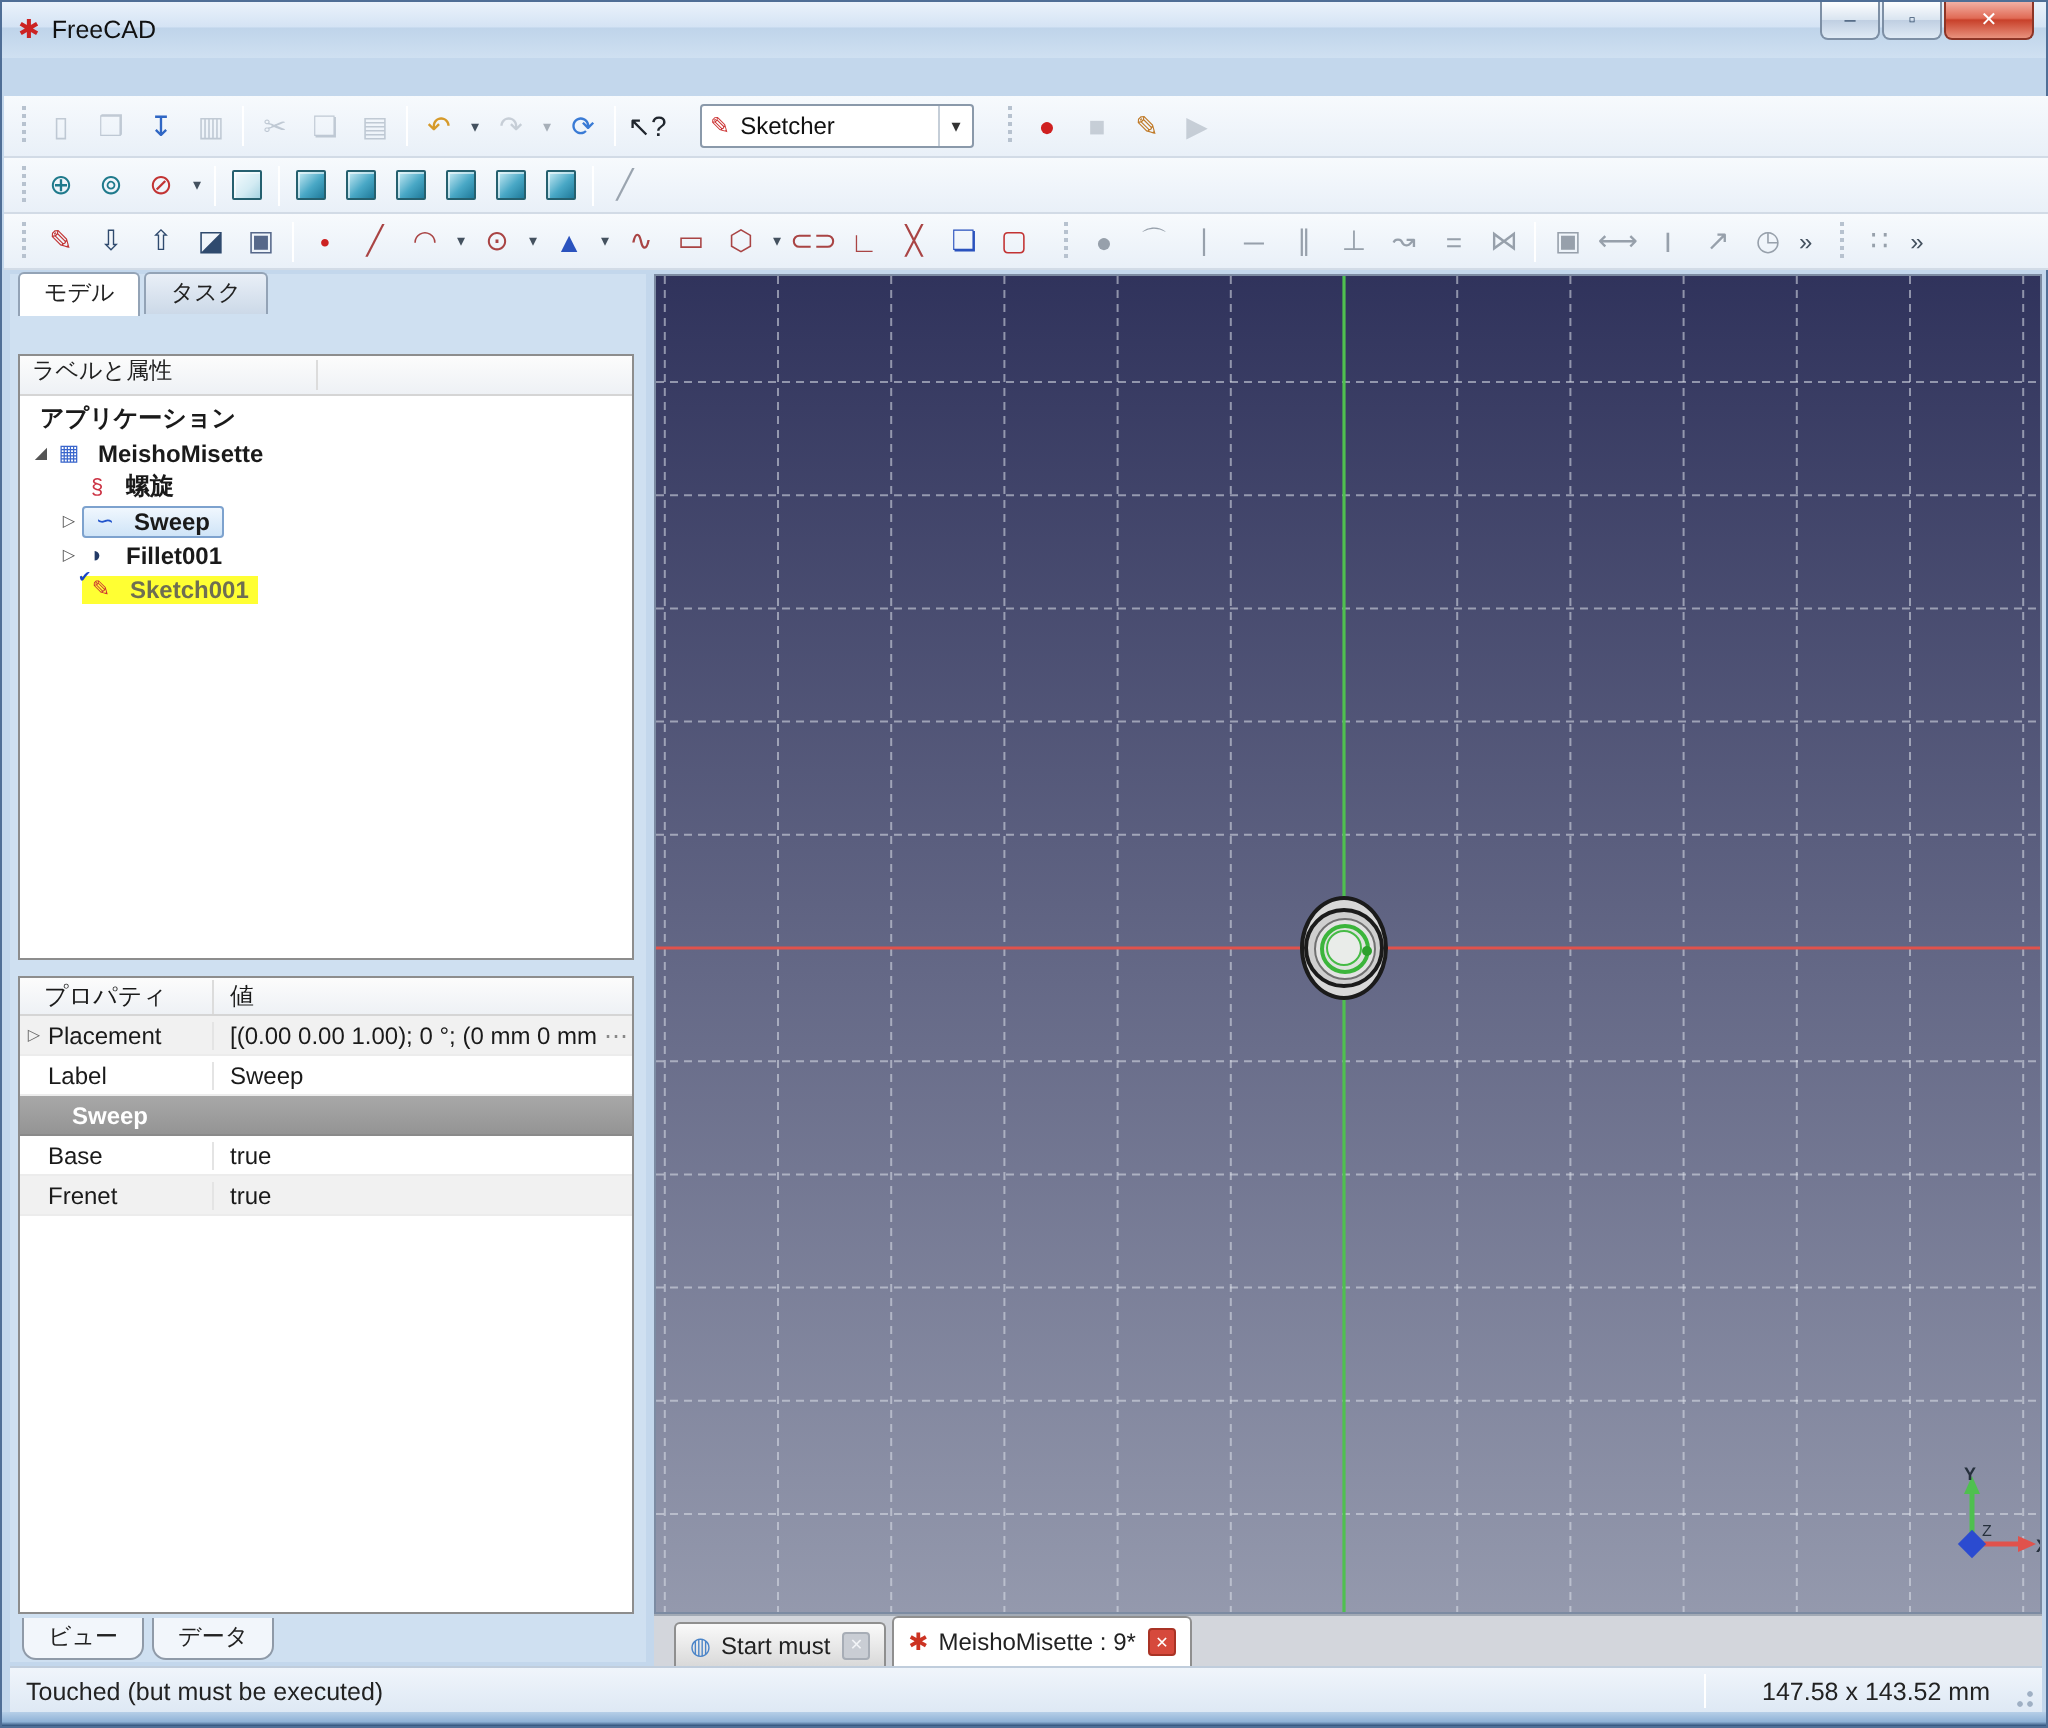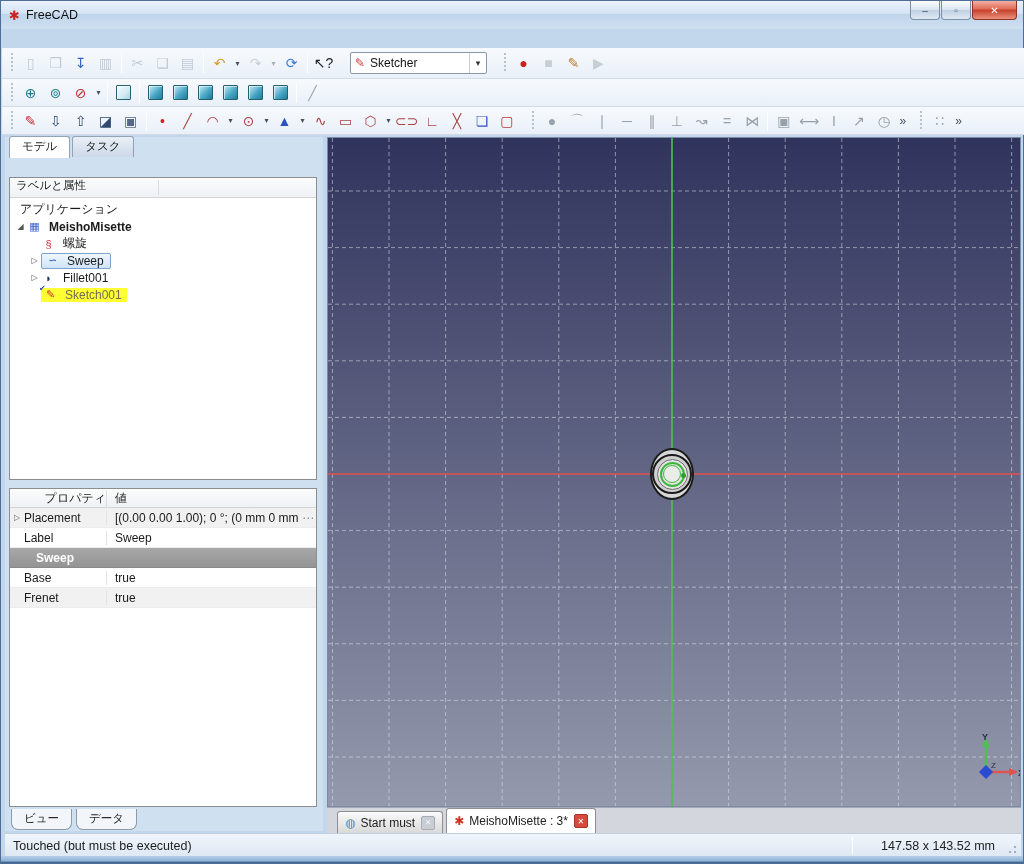--- a/index.html
+++ b/index.html
@@ -59,34 +59,34 @@
   .ptab.active { background:#fff; position:relative; top:1px; padding-bottom:4px; }
   .tree-box { position:absolute; left:4px; top:40px; width:308px; height:303px; background:#fff; border:1px solid #8d8d8d; overflow:hidden; }
   .tree-header { height:20px; background:linear-gradient(#fcfcfc,#eef1f5); border-bottom:1px solid #d5d5d5;
     display:flex; align-items:flex-start; padding-left:6px; font-size:11.5px; color:#222; position:relative; }
   .tree-header .col-div { position:absolute; left:148px; top:2px; bottom:2px; width:1px; background:#dcdcdc; }
   .tree-rows { padding-top:3px; }
   .tree-row { height:17px; display:flex; align-items:center; font-size:12px; white-space:nowrap; }
   .tr-exp { width:13px; text-align:center; font-size:8px; color:#555; flex:none; }
   .tr-icon { width:15px; text-align:center; font-size:11px; margin-right:4px; flex:none; position:relative; }
   .tr-badge { position:absolute; left:-4px; top:-4px; font-size:8px; color:#1a46c8; }
-  .tr-label { padding:0 3px; }
+  .tr-label { padding:0 3px;font-weight:bold; }
   .tree-row.selected .sel-wrap { border:1px solid #7da2ce; border-radius:2px;
     background:linear-gradient(#f0f7fe,#cfe4f7); display:flex; align-items:center; padding:0 3px; }
   .sel-wrap { display:flex; align-items:center; }
   .tree-row.highlight .hl-wrap { background:#ffff33; display:flex; align-items:center; padding:0 2px; }
   .hl-wrap { display:flex; align-items:center; }
   .tree-row.highlight .tr-label { color:#6e6e52; }
   .tree-row.bold .tr-label { font-weight:bold; }
 
   
   .h-splitter { position:absolute; left:4px; top:343px; width:308px; height:8px; }
   .prop-box { position:absolute; left:4px; top:351px; width:308px; height:319px; background:#fff; border:1px solid #8d8d8d; overflow:hidden; font-size:12px; }
   .prop-header { height:19px; background:linear-gradient(#fcfcfc,#eef1f5); border-bottom:1px solid #d5d5d5; display:flex; align-items:center; }
-  .prop-header .ph-name { width:96px; padding-left:12px;text-align:right; }
+  .prop-header .ph-name { width:96px; padding-left:12px; }
   .prop-header .ph-val { flex:1; border-left:1px solid #dcdcdc; padding-left:8px; }
   .prop-row { height:20px; display:flex; align-items:center; border-bottom:1px solid #ececec; }
   .prop-row.shaded { background:#f1f1f1; }
   .pr-exp { width:14px; text-align:center; font-size:8px; color:#666; flex:none; }
   .pr-name { width:82px; flex:none; }
   .pr-val { flex:1; border-left:1px solid #e4e4e4; padding-left:8px; display:flex; align-items:center; overflow:hidden; white-space:nowrap; }
   .pr-ell { margin-left:auto; color:#888; padding-right:2px; }
   .prop-group { height:20px; background:linear-gradient(#a8a8a8,#949494); color:#fff; font-weight:bold;
     display:flex; align-items:center; padding-left:26px; border-bottom:1px solid #8a8a8a; }
 
@@ -518,21 +518,21 @@
   </div>
 
   <div class="mdi-bar">
       <div class="mdi-tab">
         <span class="mdi-icon" style="color: rgb(74, 132, 200);">◍</span>
         <span>Start must</span>
         <span class="mdi-close gray">✕</span>
       </div>
       <div class="mdi-tab active">
         <span class="mdi-icon" style="color: rgb(204, 51, 34);">✱</span>
-        <span>MeishoMisette : 3*</span>
+        <span>MeishoMisette : 9*</span>
         <span class="mdi-close red">✕</span>
       </div>
     </div>
 
   <div class="statusbar">
     <span class="status-left">Touched (but must be executed)</span>
     <span class="status-sep"></span>
     <span class="status-right">147.58 x 143.52 mm</span>
     <span class="grip"></span>
   </div>

